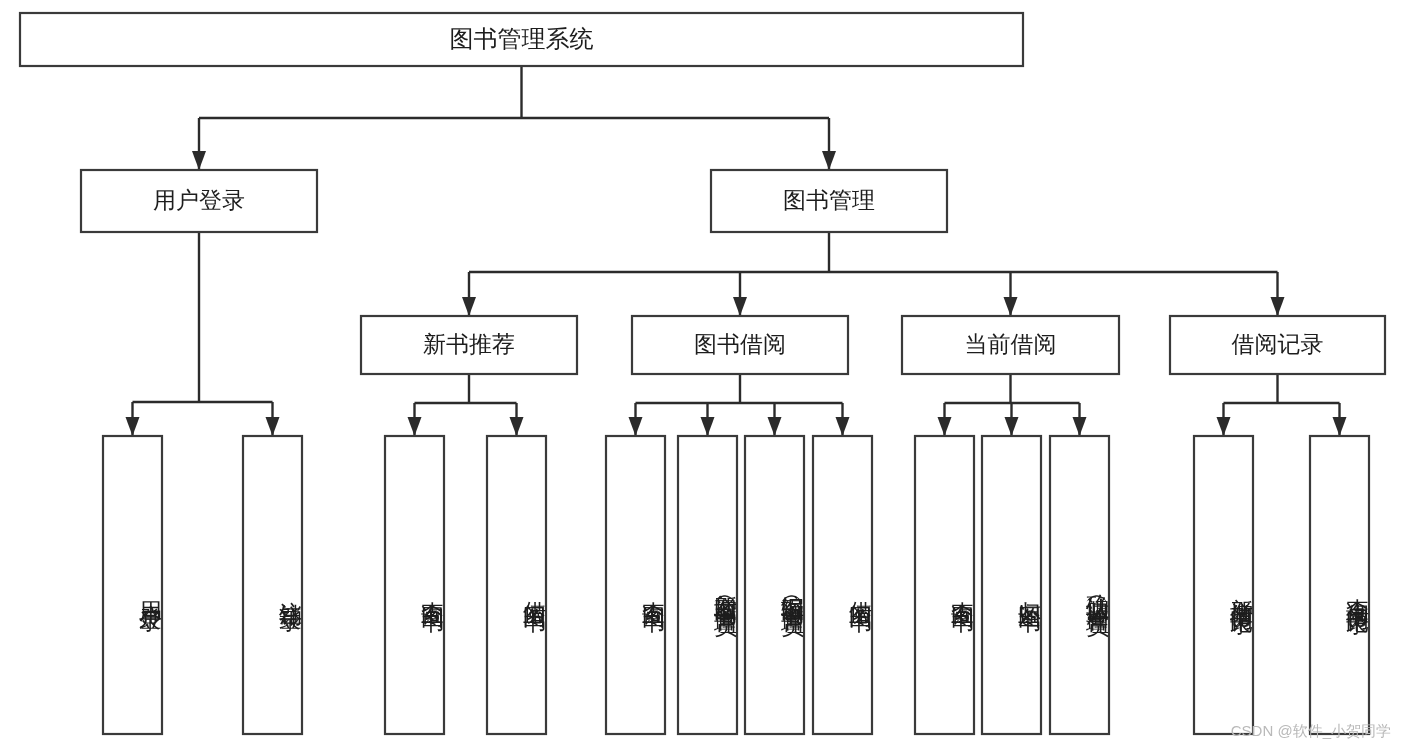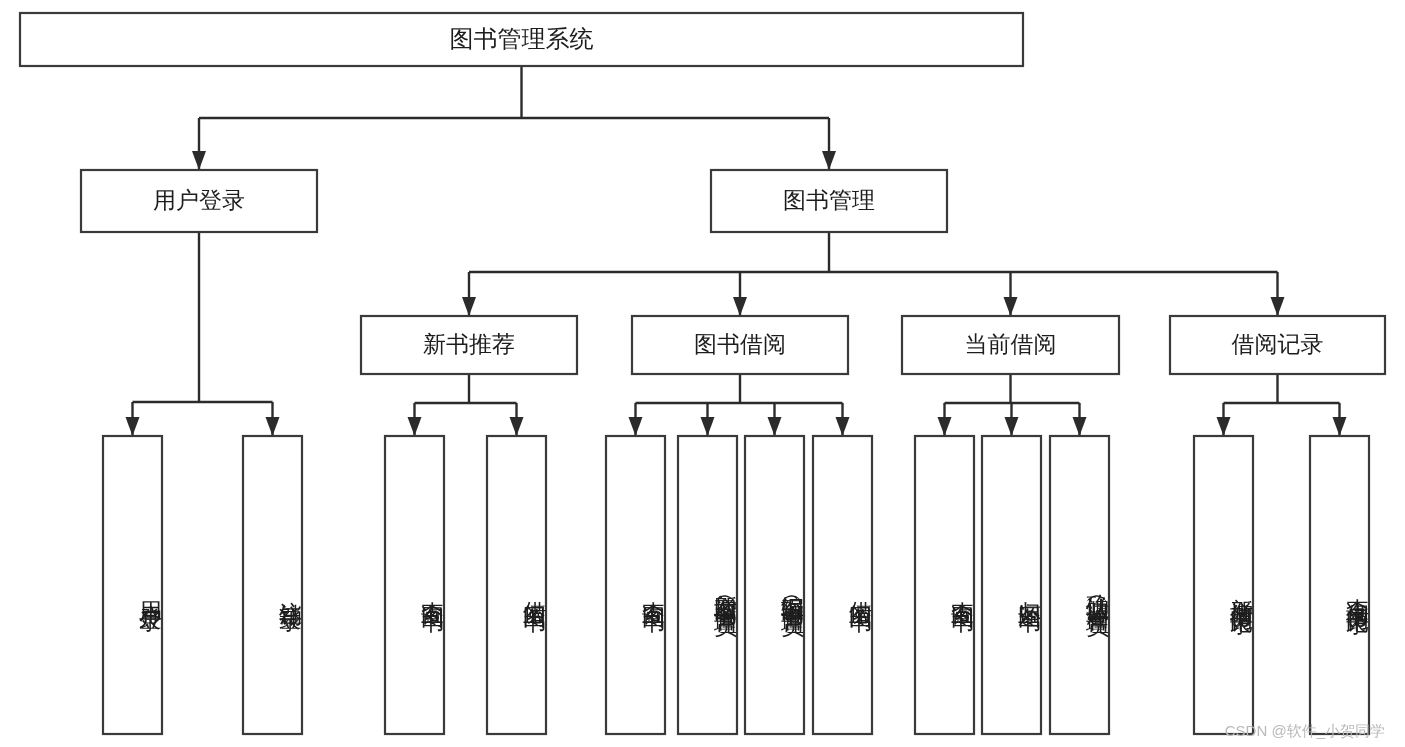--- a/index.html
+++ b/index.html
@@ -66,21 +66,21 @@
     color: #1d1d1d;
     letter-spacing: 3px;
     white-space: nowrap;
     display: flex;
     align-items: flex-start;
     justify-content: center;
     pointer-events: none;
   }
   .watermark {
     position: absolute;
-    right: 20px;
+    right: 14px;
     bottom: 6px;
     font-family: "Liberation Sans", "DejaVu Sans", sans-serif;
     font-size: 15px;
     color: #b9b9b9;
     white-space: nowrap;
   }
 </style>
 </head>
 <body>
 

